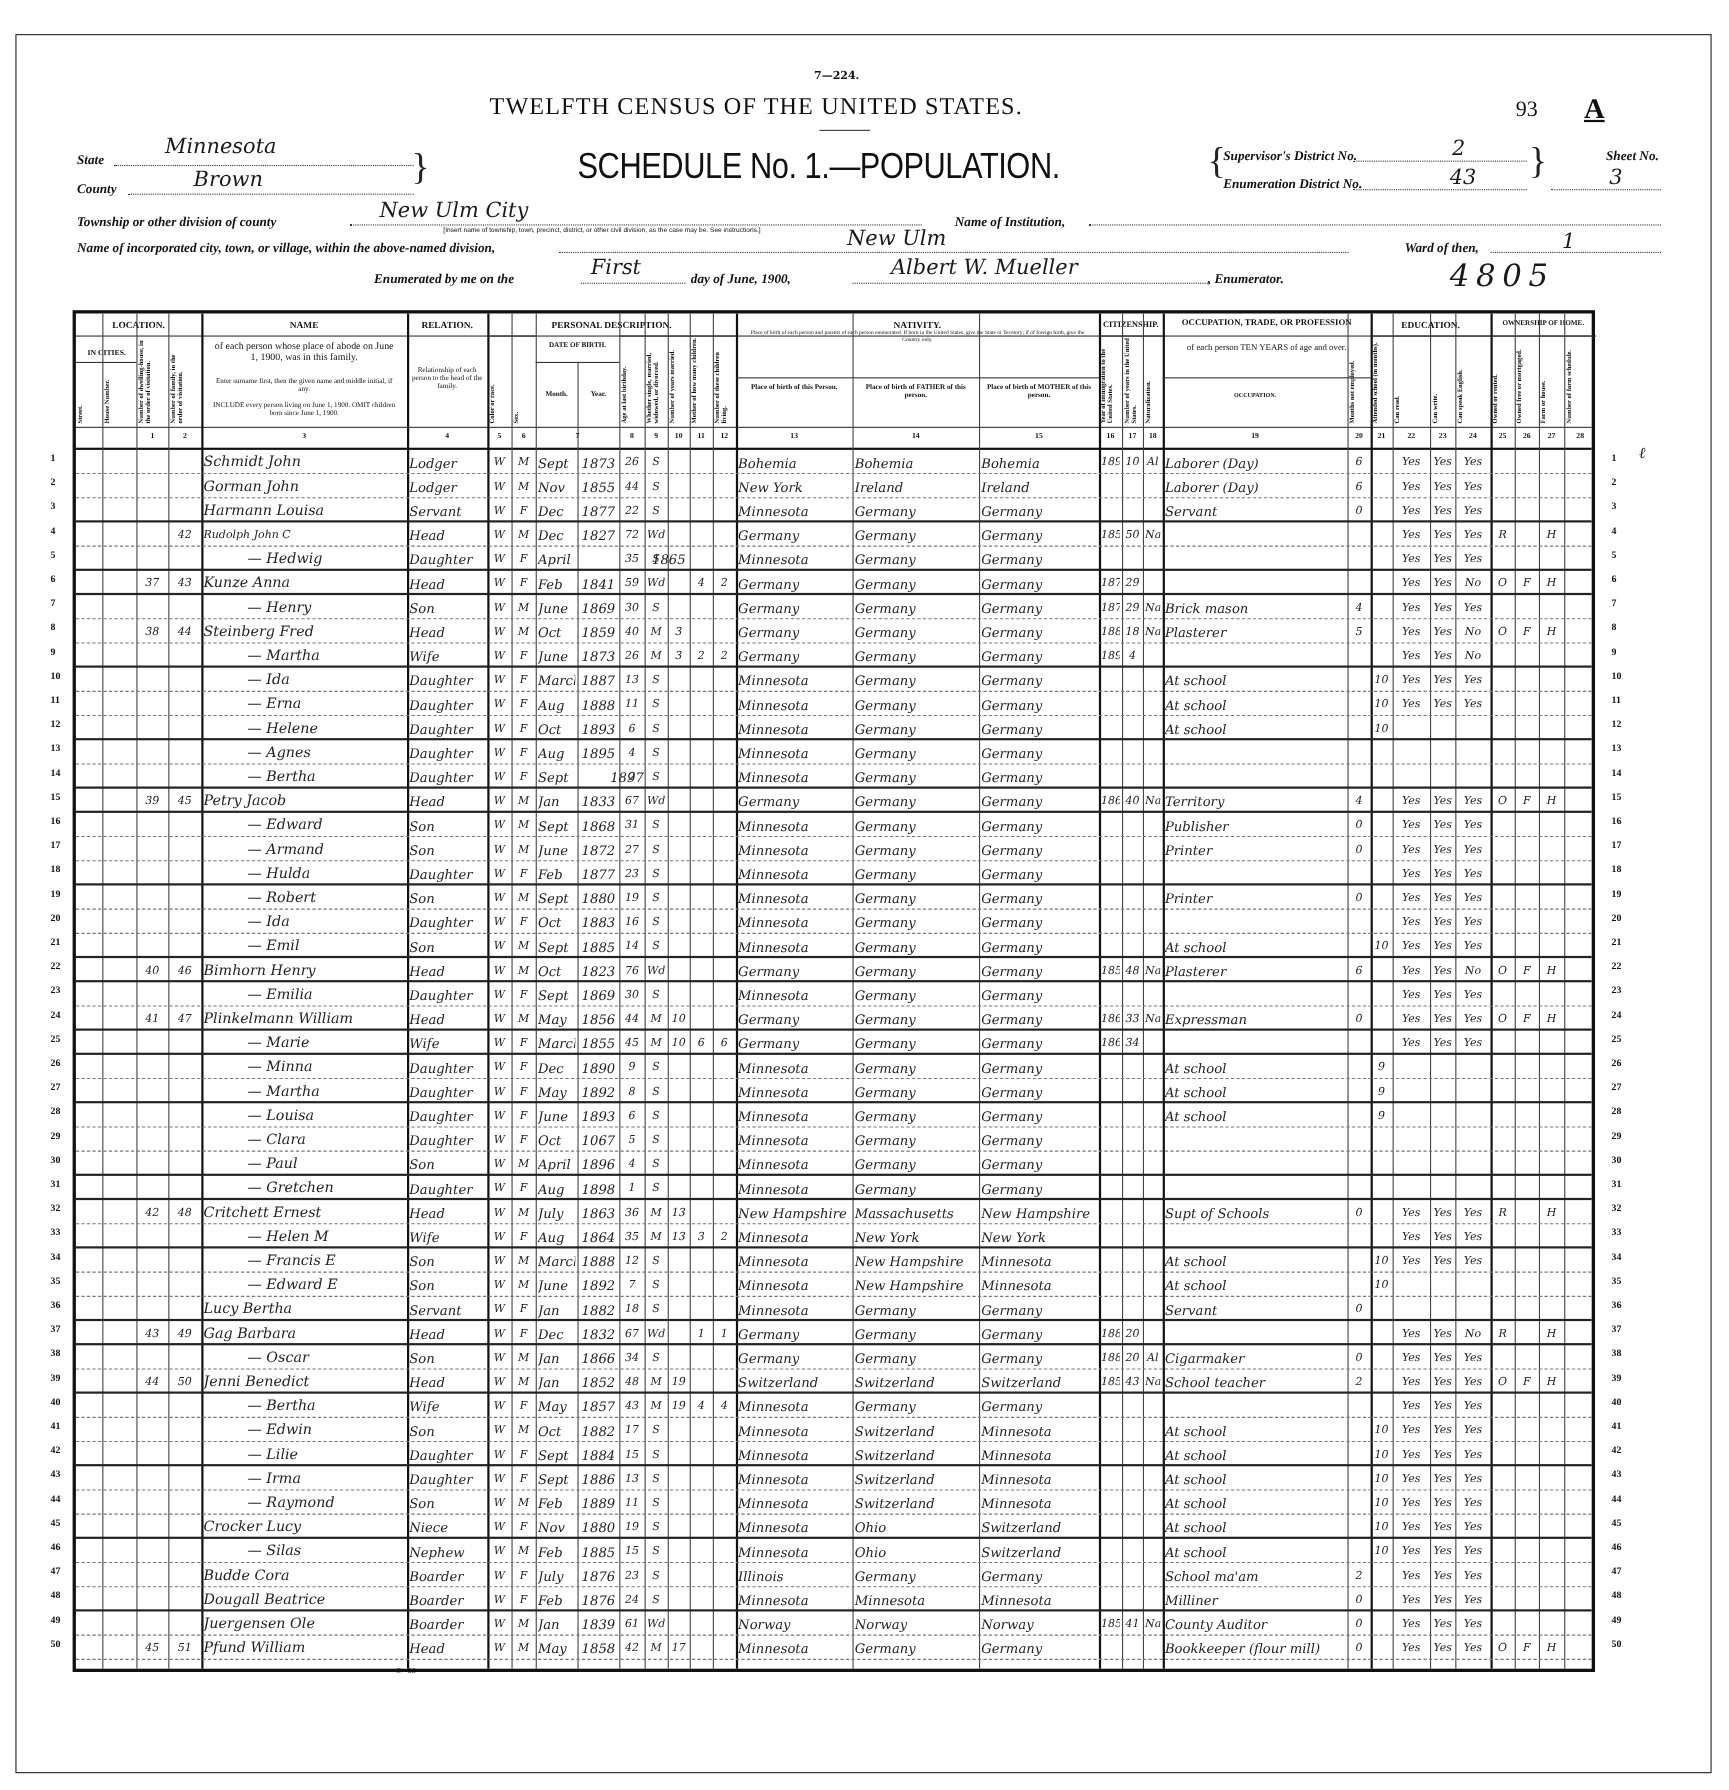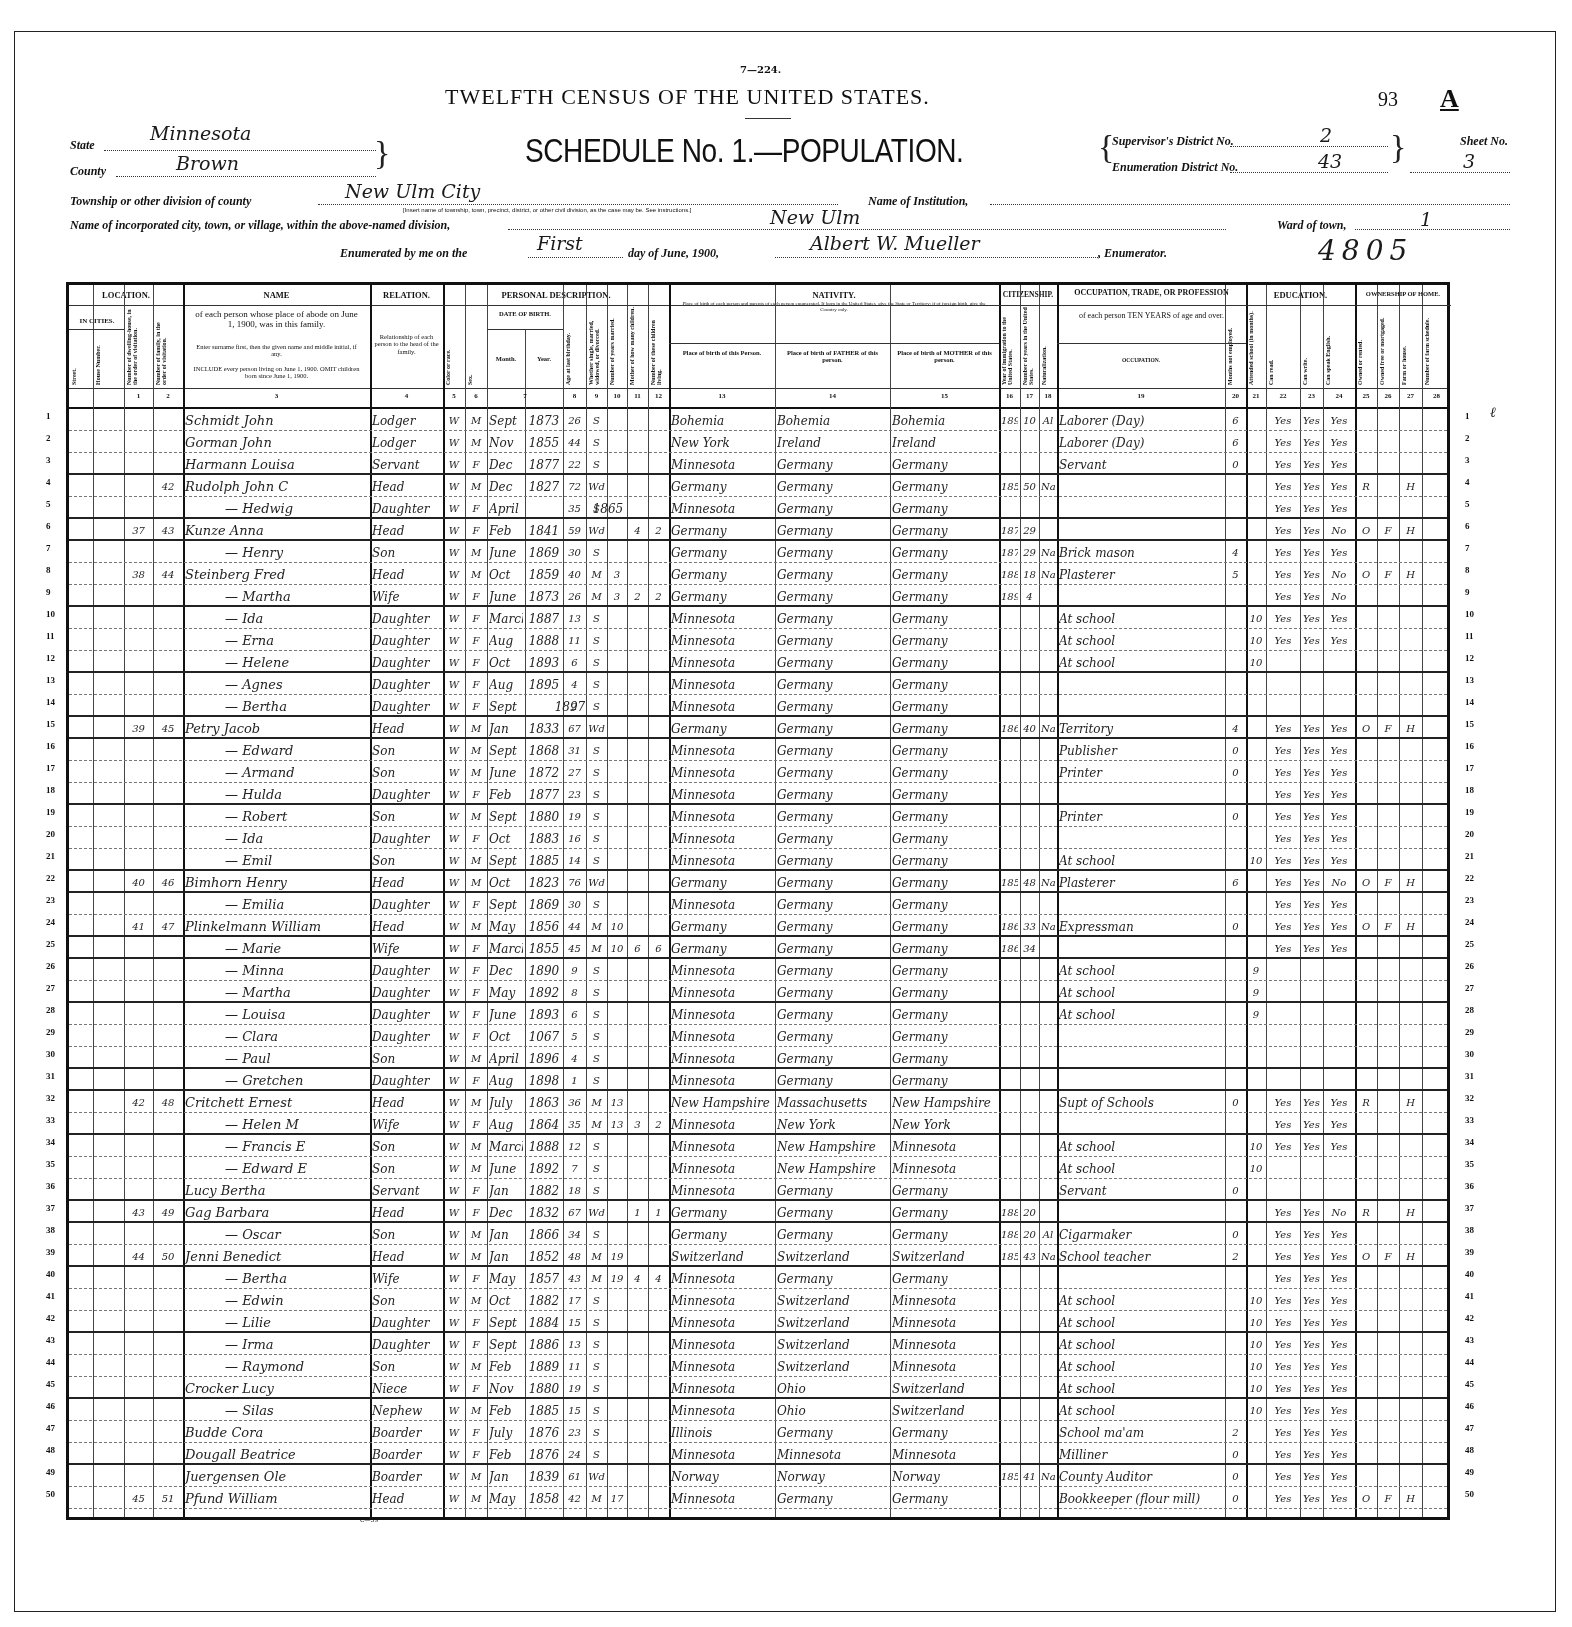--- a/index.html
+++ b/index.html
@@ -60,21 +60,21 @@
 <div class="abs tiny" style="left:403px;top:207px;">[Insert name of township, town, precinct, district, or other civil division, as the case may be. See instructions.]</div>
 
 <div class="abs lbl" style="left:70px;top:218px;">Name of incorporated city, town, or village, within the above-named division,</div>
 <div class="dots" style="left:508px;top:229px;width:718px;"></div>
 <div class="abs hand hval" style="left:770px;top:206px;">New Ulm</div>
 
 <div class="abs lbl" style="left:868px;top:194px;">Name of Institution,</div>
 <div class="dots" style="left:990px;top:204px;width:520px;"></div>
 <div class="abs" style="left:990px;top:190px;"></div>
 
-<div class="abs lbl" style="left:1277px;top:218px;">Ward of town,</div>
+<div class="abs lbl" style="left:1277px;top:218px;">Ward of then,</div>
 <div class="dots" style="left:1355px;top:229px;width:155px;"></div>
 <div class="abs hand hval" style="left:1420px;top:208px;">1</div>
 
 <div class="abs brace" style="left:1098px;top:128px;">{</div>
 <div class="abs lbl" style="left:1112px;top:134px;">Supervisor's District No.</div>
 <div class="dots" style="left:1230px;top:146px;width:158px;"></div>
 <div class="abs hand hval" style="left:1320px;top:124px;">2</div>
 <div class="abs lbl" style="left:1112px;top:160px;">Enumeration District No.</div>
 <div class="dots" style="left:1230px;top:172px;width:158px;"></div>
 <div class="abs hand hval" style="left:1318px;top:150px;">43</div>
@@ -311,21 +311,21 @@
         <div class="cell c" style="left: 1256px; width: 28px; font-size: 10px;">Yes</div>
         <div class="cell c" style="left: 1288px; width: 18px; font-size: 10px;"></div>
         <div class="cell c" style="left: 1310px; width: 18px; font-size: 10px;"></div>
         <div class="cell c" style="left: 1332px; width: 19px; font-size: 10px;"></div>
         <div class="cell c" style="left: 1355px; width: 25px; font-size: 10px;"></div>
       </div>
       <div class="row" style="top: 190px;">
         <div class="rowline"></div>
         <div class="cell c" style="left: 57px; width: 25px; font-size: 10px;"></div>
         <div class="cell c" style="left: 86px; width: 26px; font-size: 10px;">42</div>
-        <div class="cell" style="left: 116px; width: 183px; padding-left: 0px; box-sizing: border-box; font-size: 13px;">Rudolph John C</div>
+        <div class="cell" style="left: 116px; width: 183px; padding-left: 0px; box-sizing: border-box; font-size: 10px;">Rudolph John C</div>
         <div class="cell" style="left: 303px; width: 69px;">Head</div>
         <div class="cell c" style="left: 376px; width: 18px; font-size: 10px;">W</div>
         <div class="cell c" style="left: 398px; width: 18px; font-size: 10px;">M</div>
         <div class="cell" style="left: 420px; width: 34px;">Dec</div>
         <div class="cell c" style="left: 458px; width: 34px;">1827</div>
         <div class="cell c" style="left: 496px; width: 19px; font-size: 10px;">72</div>
         <div class="cell c" style="left: 519px; width: 17px; font-size: 10px;">Wd</div>
         <div class="cell c" style="left: 540px; width: 16px; font-size: 10px;"></div>
         <div class="cell c" style="left: 560px; width: 17px; font-size: 10px;"></div>
         <div class="cell c" style="left: 581px; width: 17px; font-size: 10px;"></div>

